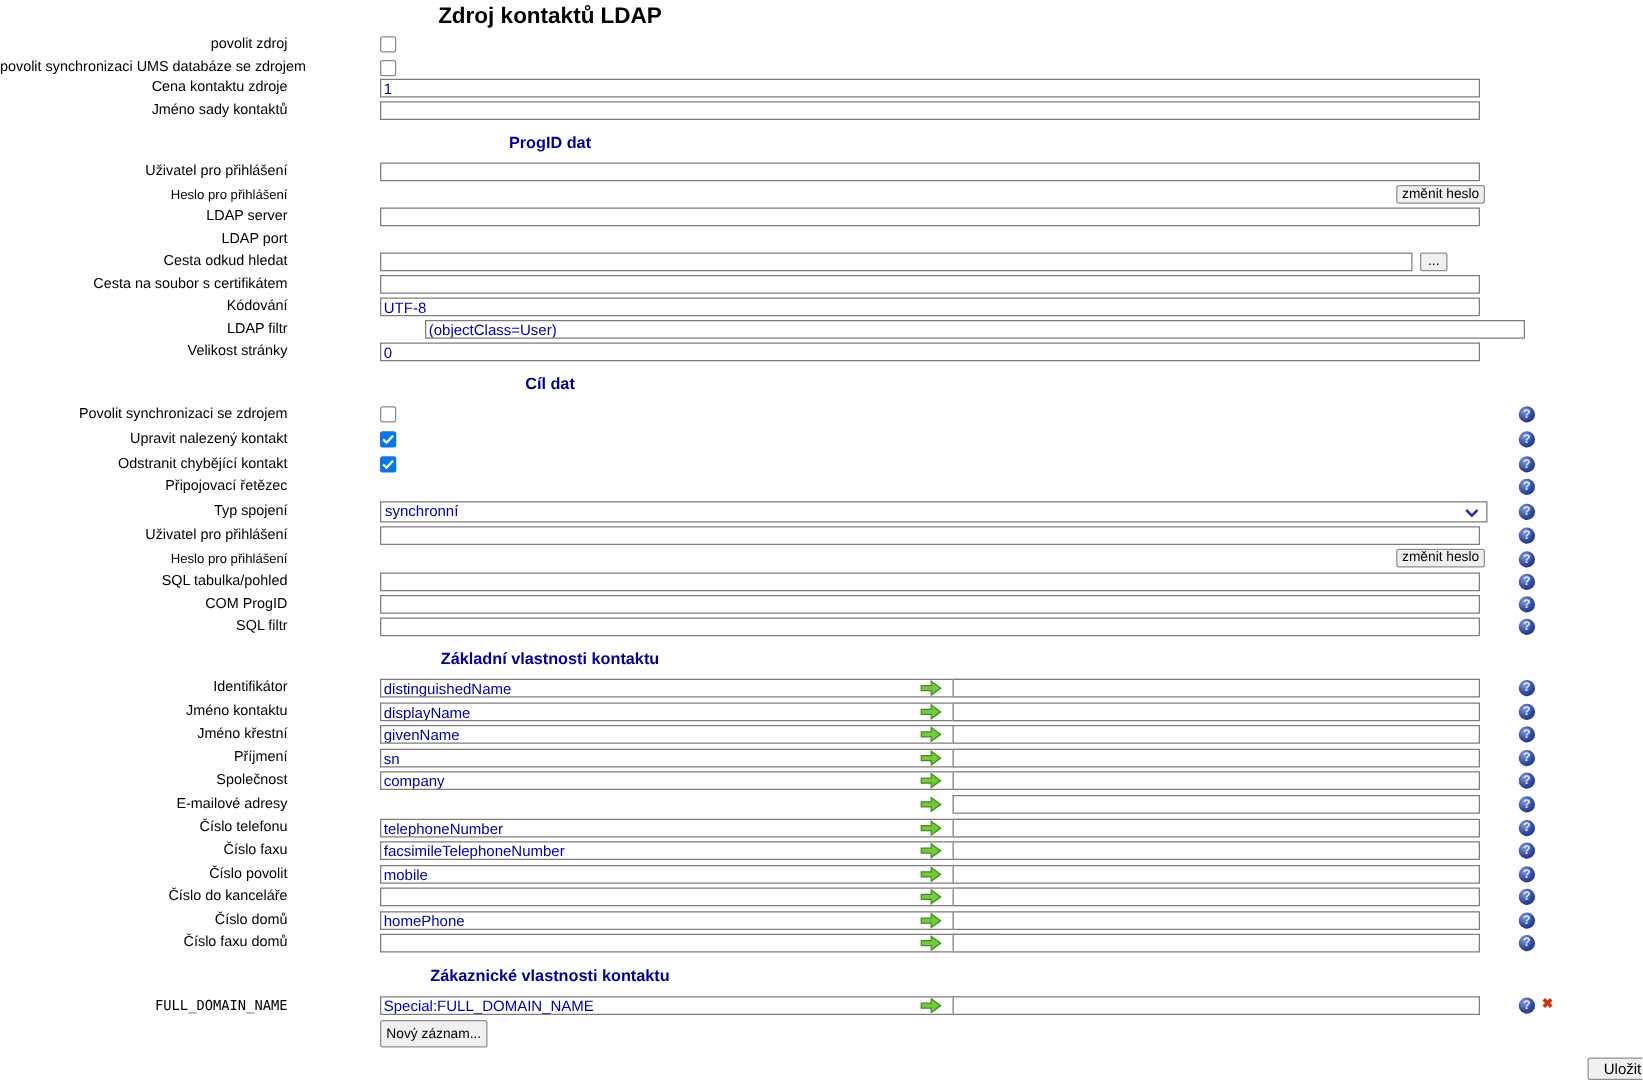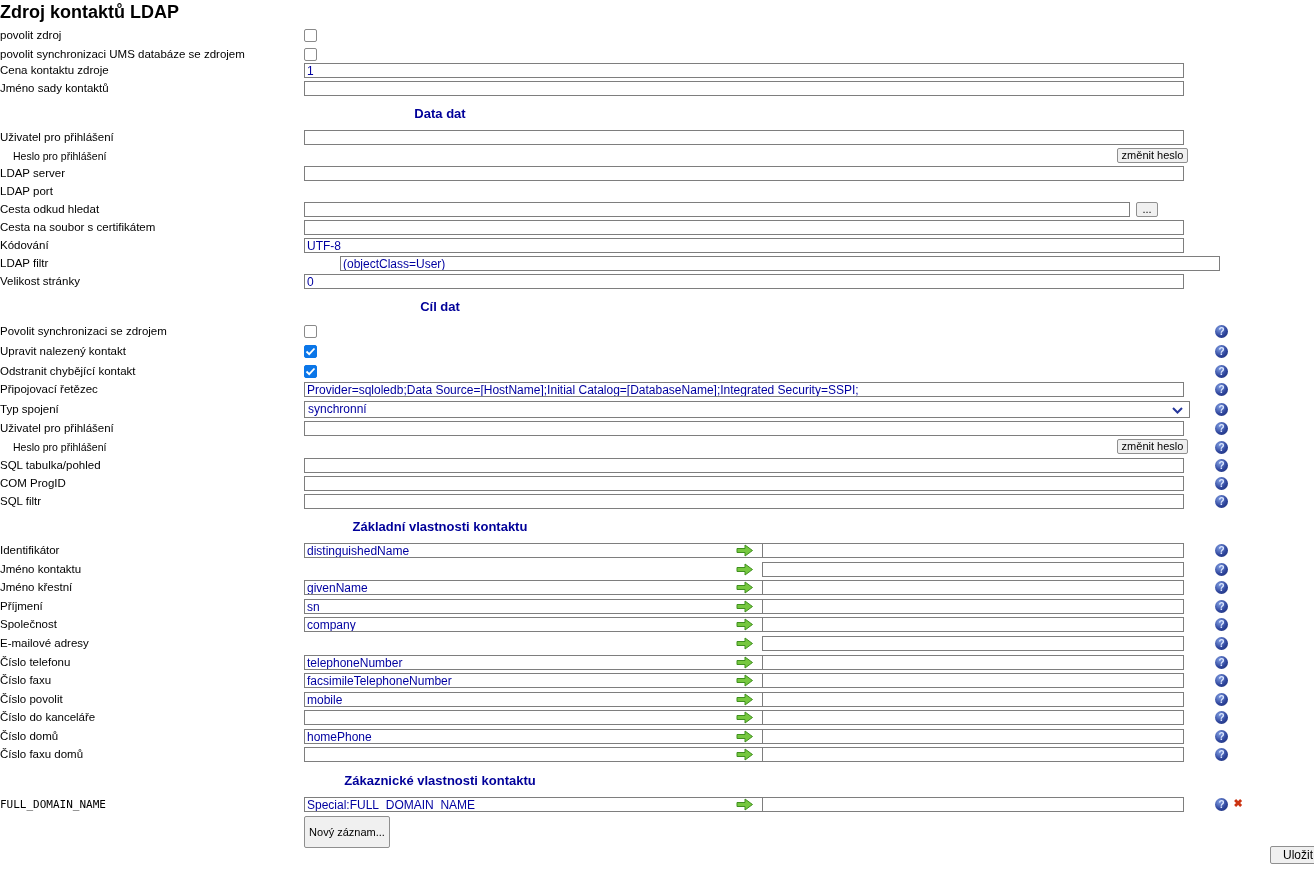--- a/index.html
+++ b/index.html
@@ -1,24 +1,24 @@
 <!DOCTYPE html>
 <html><head>
 <meta charset="utf-8">
 <style>
   html,body{margin:0;padding:0;background:#fff;}
   .page{position:relative;width:1314px;height:870px;background:#ffffff;
         font-family:"Liberation Sans",sans-serif;overflow:hidden;}
-  .title{position:absolute;left:0;top:2px;width:880px;
+  .title{position:absolute;left:0;top:2px;width:880px;text-align:center;
          font-size:18px;font-weight:bold;color:#000;}
   .heading{position:absolute;left:0;width:880px;text-align:center;
            font-size:13px;font-weight:bold;color:#000099;}
-  .lbl{position:absolute;left:0;width:230px;font-size:11.5px;
+  .lbl{position:absolute;left:0;width:230px;text-align:right;font-size:11.5px;
        color:#000;line-height:15px;white-space:nowrap;}
-  .lbl.small{font-size:10.5px;padding-left:13px;}
+  .lbl.small{font-size:10.5px;}
   .lbl.mono{font-family:"DejaVu Sans Mono",monospace;font-size:11px;}
   .inp{position:absolute;left:304px;width:880px;height:15px;box-sizing:border-box;
        border:1px solid #7e7e7e;background:#fff;color:#0000a0;font-size:12px;
        font-family:"Liberation Sans",sans-serif;padding:0 2px;margin:0;border-radius:0;}
   .inp.short{width:826px;}
   .inp.src{width:496px;}
   .inp.tgt{left:762px;width:422px;}
   .checkbox{position:absolute;left:304px;width:13px;height:13px;box-sizing:border-box;
             border:1px solid #8a8a8a;border-radius:2px;background:#fff;}
   .checkbox svg{display:none;margin:1px 0 0 0;}
@@ -55,21 +55,21 @@
   <div class="checkbox" style="top:48px">
     
   </div>
 
   <div class="lbl" style="top:63px">Cena kontaktu zdroje</div>
   <input class="inp" style="top: 63px;" value="1">
 
   <div class="lbl" style="top:81px">Jméno sady kontaktů</div>
   <input class="inp" style="top: 81px;" value="">
 
-  <div class="heading" style="top:106px">Data dat</div>
+  <div class="heading" style="top:106px">ProgID dat</div>
 
   <div class="lbl" style="top:130px">Uživatel pro přihlášení</div>
   <input class="inp" style="top: 130px;" value="">
 
   <div class="lbl small" style="top:149px">Heslo pro přihlášení</div>
   <button class="btn" style="left:1117px;top:148px;width:71px;height:15px">změnit heslo</button>
 
   <div class="lbl" style="top:166px">LDAP server</div>
   <input class="inp" style="top: 166px;" value="">
 
@@ -109,21 +109,20 @@
 
   <div class="lbl" style="top:364px">Odstranit chybějící kontakt</div>
   <div class="checkbox checked" style="top:365px">
     <svg width="11" height="9" viewBox="0 0 11 9">
         <path d="M1.5 4.5 L4.2 7.2 L9.5 1.5" fill="none" stroke="#fff" stroke-width="1.8"></path>
       </svg>
   </div>
   <div class="help" style="top:365px">?</div>
 
   <div class="lbl" style="top:382px">Připojovací řetězec</div>
-  <input class="inp" style="top: 382px;" value="Provider=sqloledb;Data Source=[HostName];Initial Catalog=[DatabaseName];Integrated Security=SSPI;">
   <div class="help" style="top:383px">?</div>
 
   <div class="lbl" style="top:402px">Typ spojení</div>
   <div class="selectbox" style="top:401px">
     <span>synchronní</span>
     <svg class="chev" width="11" height="7" viewBox="0 0 11 7">
         <path d="M1 1 L5.5 5.5 L10 1" fill="none" stroke="#26379c" stroke-width="2"></path>
       </svg>
   </div>
   <div class="help" style="top:403px">?</div>
@@ -152,20 +151,21 @@
 
   <div class="lbl" style="top:543px">Identifikátor</div>
   <input class="inp src" style="top: 543px;" value="distinguishedName">
   <svg class="arrow" style="top:544px" width="18" height="13" viewBox="0 0 18 13">
       <polygon points="1,4.5 9,4.5 9,1 16.5,6.5 9,12 9,8.5 1,8.5" fill="#76c83f" stroke="#3f8f1f" stroke-width="1"></polygon>
     </svg>
   <input class="inp tgt" style="top: 543px;" value="">
   <div class="help" style="top:544px">?</div>
 
   <div class="lbl" style="top:562px">Jméno kontaktu</div>
+  <input class="inp src" style="top: 562px;" value="displayName">
   <svg class="arrow" style="top:563px" width="18" height="13" viewBox="0 0 18 13">
       <polygon points="1,4.5 9,4.5 9,1 16.5,6.5 9,12 9,8.5 1,8.5" fill="#76c83f" stroke="#3f8f1f" stroke-width="1"></polygon>
     </svg>
   <input class="inp tgt" style="top: 562px;" value="">
   <div class="help" style="top:563px">?</div>
 
   <div class="lbl" style="top:580px">Jméno křestní</div>
   <input class="inp src" style="top: 580px;" value="givenName">
   <svg class="arrow" style="top:581px" width="18" height="13" viewBox="0 0 18 13">
       <polygon points="1,4.5 9,4.5 9,1 16.5,6.5 9,12 9,8.5 1,8.5" fill="#76c83f" stroke="#3f8f1f" stroke-width="1"></polygon>
@@ -248,17 +248,17 @@
 
   <div class="lbl mono" style="top:797px">FULL_DOMAIN_NAME</div>
   <input class="inp src" style="top: 797px;" value="Special:FULL_DOMAIN_NAME">
   <svg class="arrow" style="top:798px" width="18" height="13" viewBox="0 0 18 13">
       <polygon points="1,4.5 9,4.5 9,1 16.5,6.5 9,12 9,8.5 1,8.5" fill="#76c83f" stroke="#3f8f1f" stroke-width="1"></polygon>
     </svg>
   <input class="inp tgt" style="top: 797px;" value="">
   <div class="help" style="top:798px">?</div>
   <div class="delx" style="top:797px">✖</div>
 
-  <button class="btn" style="left:304px;top:816px;width:86px;height:32px">Nový záznam...</button>
+  <button class="btn" style="left:304px;top:816px;width:86px;height:22px">Nový záznam...</button>
 
   <button class="btn" style="left:1270px;top:846px;width:56px;height:18px;font-size:12px">Uložit</button>
 
 </div>
 
 </body></html>

